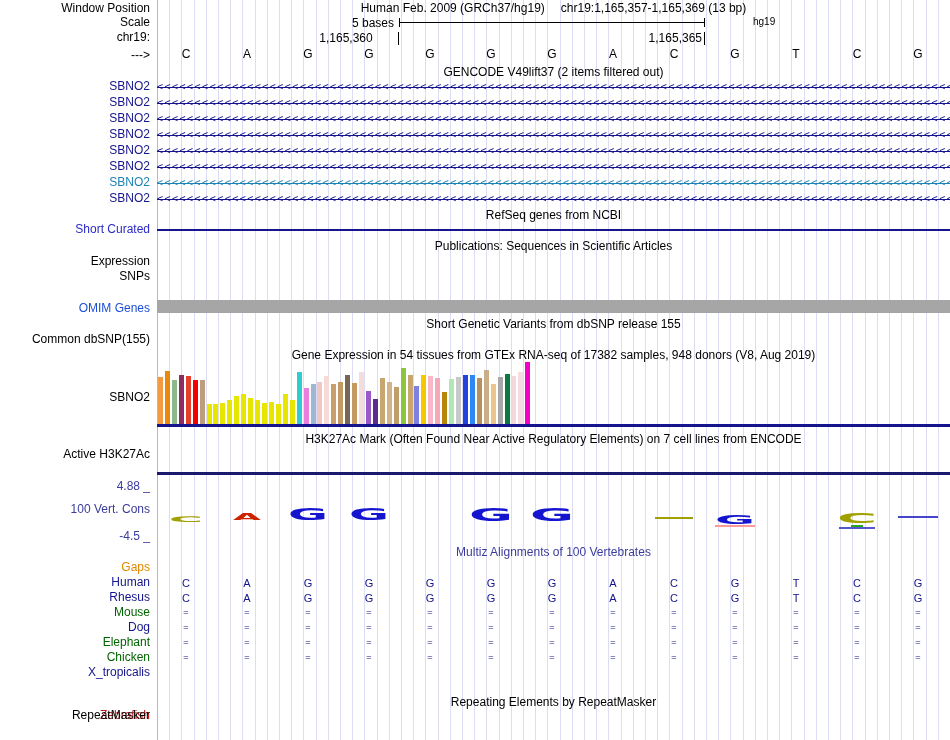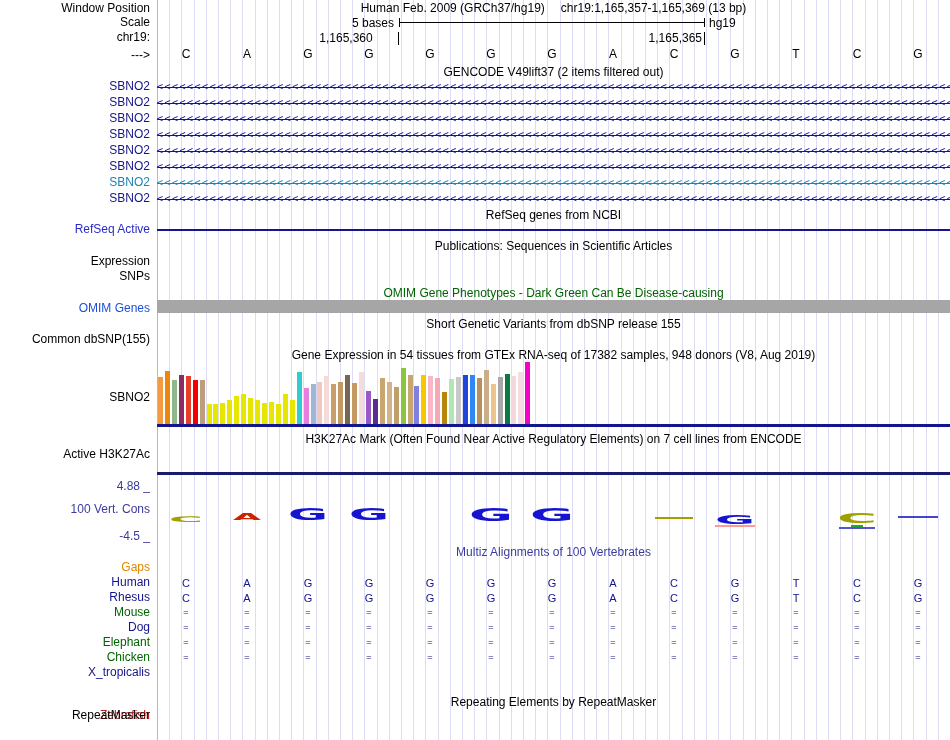--- a/index.html
+++ b/index.html
@@ -33,21 +33,21 @@
   <div id="guide"></div>
 
   <div class="lbl" style="top:2px">Window Position</div>
   <div class="title" style="top:2px"><span>Human Feb. 2009 (GRCh37/hg19)</span><span style="display:inline-block;width:16px"></span><span>chr19:1,165,357-1,165,369 (13 bp)</span></div>
 
   <div class="lbl" style="top:16px">Scale</div>
   <div class="abs" style="top:16px;left:294px;width:100px;text-align:right;font-size:12px">5 bases</div>
   <div class="abs" style="top:22px;left:399px;width:306px;height:1px;background:#000"></div>
   <div class="tick" style="top:18px;left:399px;height:9px"></div>
   <div class="tick" style="top:18px;left:704px;height:9px"></div>
-  <div class="abs" style="top:16px;left:709px;font-size:12px">hg19</div>
+  <div class="abs" style="top:16px;left:753px;font-size:10px">hg19</div>
 
   <div class="lbl" style="top:31px">chr19:</div>
   <div class="abs" style="top:31px;left:296px;width:100px;text-align:center;font-size:12px">1,165,360</div>
   <div class="abs" style="top:31px;left:602px;width:100px;text-align:right;font-size:12px">1,165,365</div>
   <div class="tick" style="top:32px;left:398px;height:13px"></div>
   <div class="tick" style="top:32px;left:704px;height:13px"></div>
 
   <div class="lbl" style="top:49px">---&gt;</div>
   <div id="ruler-bases">
       <div class="baseletter" style="top: 48px; left: 171px;">C</div>
@@ -103,28 +103,27 @@
         <div class="chev">&lt;&lt;&lt;&lt;&lt;&lt;&lt;&lt;&lt;&lt;&lt;&lt;&lt;&lt;&lt;&lt;&lt;&lt;&lt;&lt;&lt;&lt;&lt;&lt;&lt;&lt;&lt;&lt;&lt;&lt;&lt;&lt;&lt;&lt;&lt;&lt;&lt;&lt;&lt;&lt;&lt;&lt;&lt;&lt;&lt;&lt;&lt;&lt;&lt;&lt;&lt;&lt;&lt;&lt;&lt;&lt;&lt;&lt;&lt;&lt;&lt;&lt;&lt;&lt;&lt;&lt;&lt;&lt;&lt;&lt;&lt;&lt;&lt;&lt;&lt;&lt;&lt;&lt;&lt;&lt;&lt;&lt;&lt;&lt;&lt;&lt;&lt;&lt;&lt;&lt;&lt;&lt;&lt;&lt;&lt;&lt;&lt;&lt;&lt;&lt;&lt;&lt;&lt;&lt;&lt;&lt;&lt;&lt;&lt;&lt;</div>
       </div>
       <div class="lbl" style="top: 192px; color: rgb(20, 20, 140);">SBNO2</div>
       <div class="arrowrow" style="top: 191px; color: rgb(20, 20, 140);">
         <div class="midline"></div>
         <div class="chev">&lt;&lt;&lt;&lt;&lt;&lt;&lt;&lt;&lt;&lt;&lt;&lt;&lt;&lt;&lt;&lt;&lt;&lt;&lt;&lt;&lt;&lt;&lt;&lt;&lt;&lt;&lt;&lt;&lt;&lt;&lt;&lt;&lt;&lt;&lt;&lt;&lt;&lt;&lt;&lt;&lt;&lt;&lt;&lt;&lt;&lt;&lt;&lt;&lt;&lt;&lt;&lt;&lt;&lt;&lt;&lt;&lt;&lt;&lt;&lt;&lt;&lt;&lt;&lt;&lt;&lt;&lt;&lt;&lt;&lt;&lt;&lt;&lt;&lt;&lt;&lt;&lt;&lt;&lt;&lt;&lt;&lt;&lt;&lt;&lt;&lt;&lt;&lt;&lt;&lt;&lt;&lt;&lt;&lt;&lt;&lt;&lt;&lt;&lt;&lt;&lt;&lt;&lt;&lt;&lt;&lt;&lt;&lt;&lt;&lt;</div>
       </div>
     </div>
 
   <div class="title" style="top:209px">RefSeq genes from NCBI</div>
-  <div class="lbl" style="top:223px;color:#2A2AC8">RefSeq Active</div>
+  <div class="lbl" style="top:223px;color:#2A2AC8">Short Curated</div>
   <div class="hline" style="top:229px;height:2px;background:#14148C"></div>
 
   <div class="title" style="top:240px">Publications: Sequences in Scientific Articles</div>
   <div class="lbl" style="top:255px">Expression</div>
   <div class="lbl" style="top:270px">SNPs</div>
 
-  <div class="title" style="top:287px;color:#006400">OMIM Gene Phenotypes - Dark Green Can Be Disease-causing</div>
   <div class="lbl" style="top:302px;color:#1d4ed8">OMIM Genes</div>
   <div class="hline" style="top:300px;height:13px;background:#A6A6A6"></div>
 
   <div class="title" style="top:318px">Short Genetic Variants from dbSNP release 155</div>
   <div class="lbl" style="top:333px">Common dbSNP(155)</div>
 
   <div class="title" style="top:349px">Gene Expression in 54 tissues from GTEx RNA-seq of 17382 samples, 948 donors (V8, Aug 2019)</div>
   <div class="lbl" style="top:391px">SBNO2</div>
   <div id="gtex-bars">
       <div class="bar" style="left: 158px; top: 377px; width: 5px; height: 47px; background: rgb(244, 155, 66);"></div>

